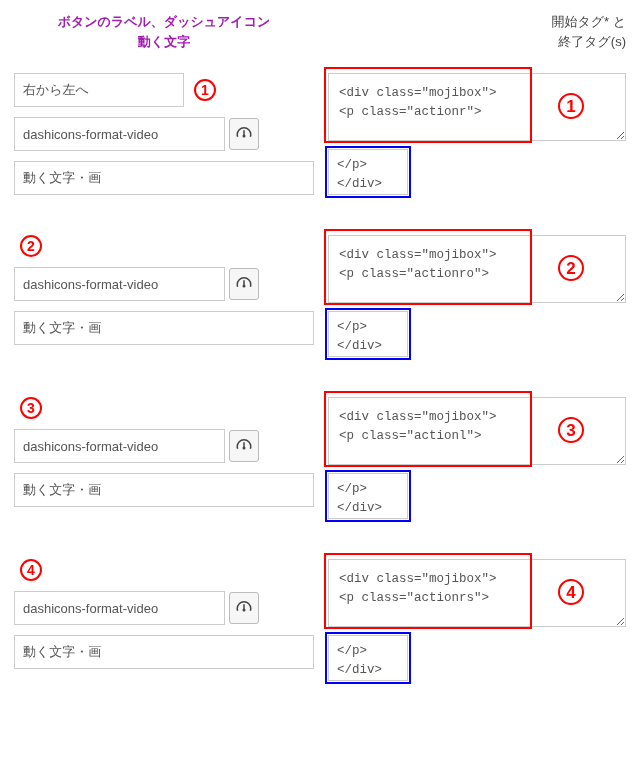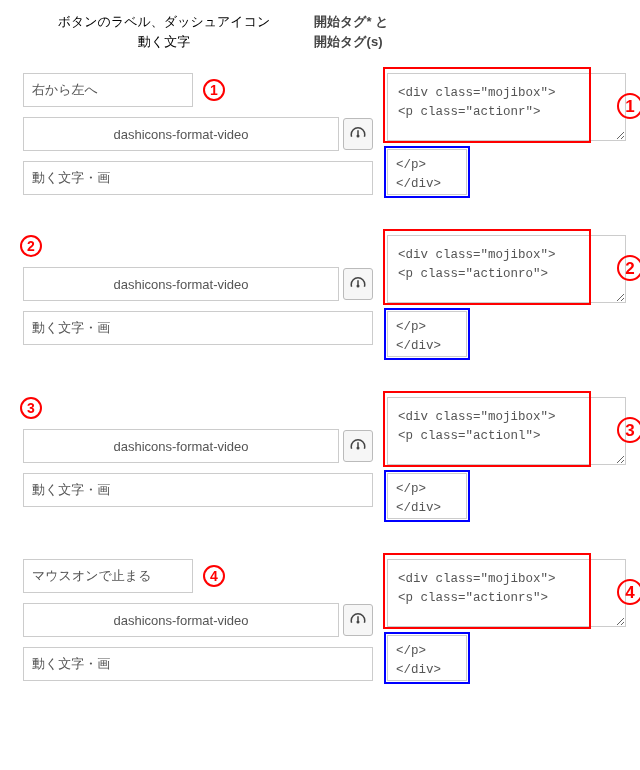--- a/index.html
+++ b/index.html
@@ -12,49 +12,48 @@
     padding: 12px 14px 20px 14px;
     width: 640px;
   }
   .headers {
     display: flex;
     margin-bottom: 22px;
   }
   .hdr-left {
     flex: 0 0 300px;
     text-align: center;
-    font-weight: normal;
-    color:#000000;
+    font-weight: bold;
+    color:#a21caf;
     line-height:1.5;
   }
   .hdr-right {
     flex: 1;
-    text-align: left;
-    font-weight: bold;
+    text-align: right;
+    font-weight: normal;
     color:#444;
     line-height:1.5;
   }
   .blocks { display:flex; flex-direction:column; gap:40px; }
   .block { display:flex; gap:14px; align-items:flex-start; }
   .col-left { flex:0 0 300px; display:flex; flex-direction:column; gap:10px; }
   .col-right { flex:1; display:flex; flex-direction:column; gap:8px; position:relative; }
   .input-row { display:flex; align-items:center; gap:4px; position:relative; }
   .txt {
     width:100%;
     height:34px;
     padding: 6px 8px;
     font-size:13px;
     border:1px solid #ccc;
     background:#fff;
     color:#555;
     font-family:inherit;
-    margin-left:9px;
   }
   .txt.label-input { width:170px; }
-  .txt.icon-input { width:316px;text-align:center; }
+  .txt.icon-input { width:211px; }
   .icon-btn {
     width:30px; height:32px;
     border:1px solid #bbb;
     background:#f6f6f6;
     display:flex; align-items:center; justify-content:center;
     cursor:pointer;
     border-radius:3px;
   }
   .icon-btn svg { width:18px; height:18px; fill:#444; }
   .circ-num {
@@ -114,21 +113,21 @@
 </head>
 <body>
 
 <div class="headers">
   <div class="hdr-left">
     <span>ボタンのラベル、ダッシュアイコン</span><br>
     <span>動く文字</span>
   </div>
   <div class="hdr-right">
     <span>開始タグ* と</span><br>
-    <span>開始タグ(s)</span>
+    <span>終了タグ(s)</span>
   </div>
 </div>
 
 <div class="blocks" id="blocks">
     <div class="block">
       <div class="col-left">
         <div class="input-row">
           <input class="txt label-input" value="右から左へ" style="">
           <div class="circ-num circ-left">1</div>
         </div>
@@ -216,21 +215,20 @@
         <div class="end-wrap">
           <div class="codebox end">&lt;/p&gt;
 &lt;/div&gt;</div>
           <div class="blueframe" style="left: -3px; top: -3px; width: 86px; height: 52px;"></div>
         </div>
       </div>
     </div>
     <div class="block">
       <div class="col-left">
         <div class="input-row">
-          <input class="txt label-input" value="マウスオンで止まる" style="">
           <div class="circ-num circ-left">4</div>
         </div>
         <div class="input-row">
           <input class="txt icon-input" value="dashicons-format-video" style="">
           <div class="icon-btn">
             <span><svg viewBox="0 0 24 24">
                 <path d="M12 4a10 10 0 0 0-10 10 10 10 0 0 0 .55 3.3l1.9-.62A8 8 0 0 1 4 14a8 8 0 1 1 16 0 8 8 0 0 1-.45 2.68l1.9.62A10 10 0 0 0 22 14 10 10 0 0 0 12 4zm0 4a1 1 0 0 0-1 1v5.27A2 2 0 0 0 10 16a2 2 0 1 0 4 0 2 2 0 0 0-1-1.73V9a1 1 0 0 0-1-1z"></path>
               </svg></span>
           </div>
         </div>

